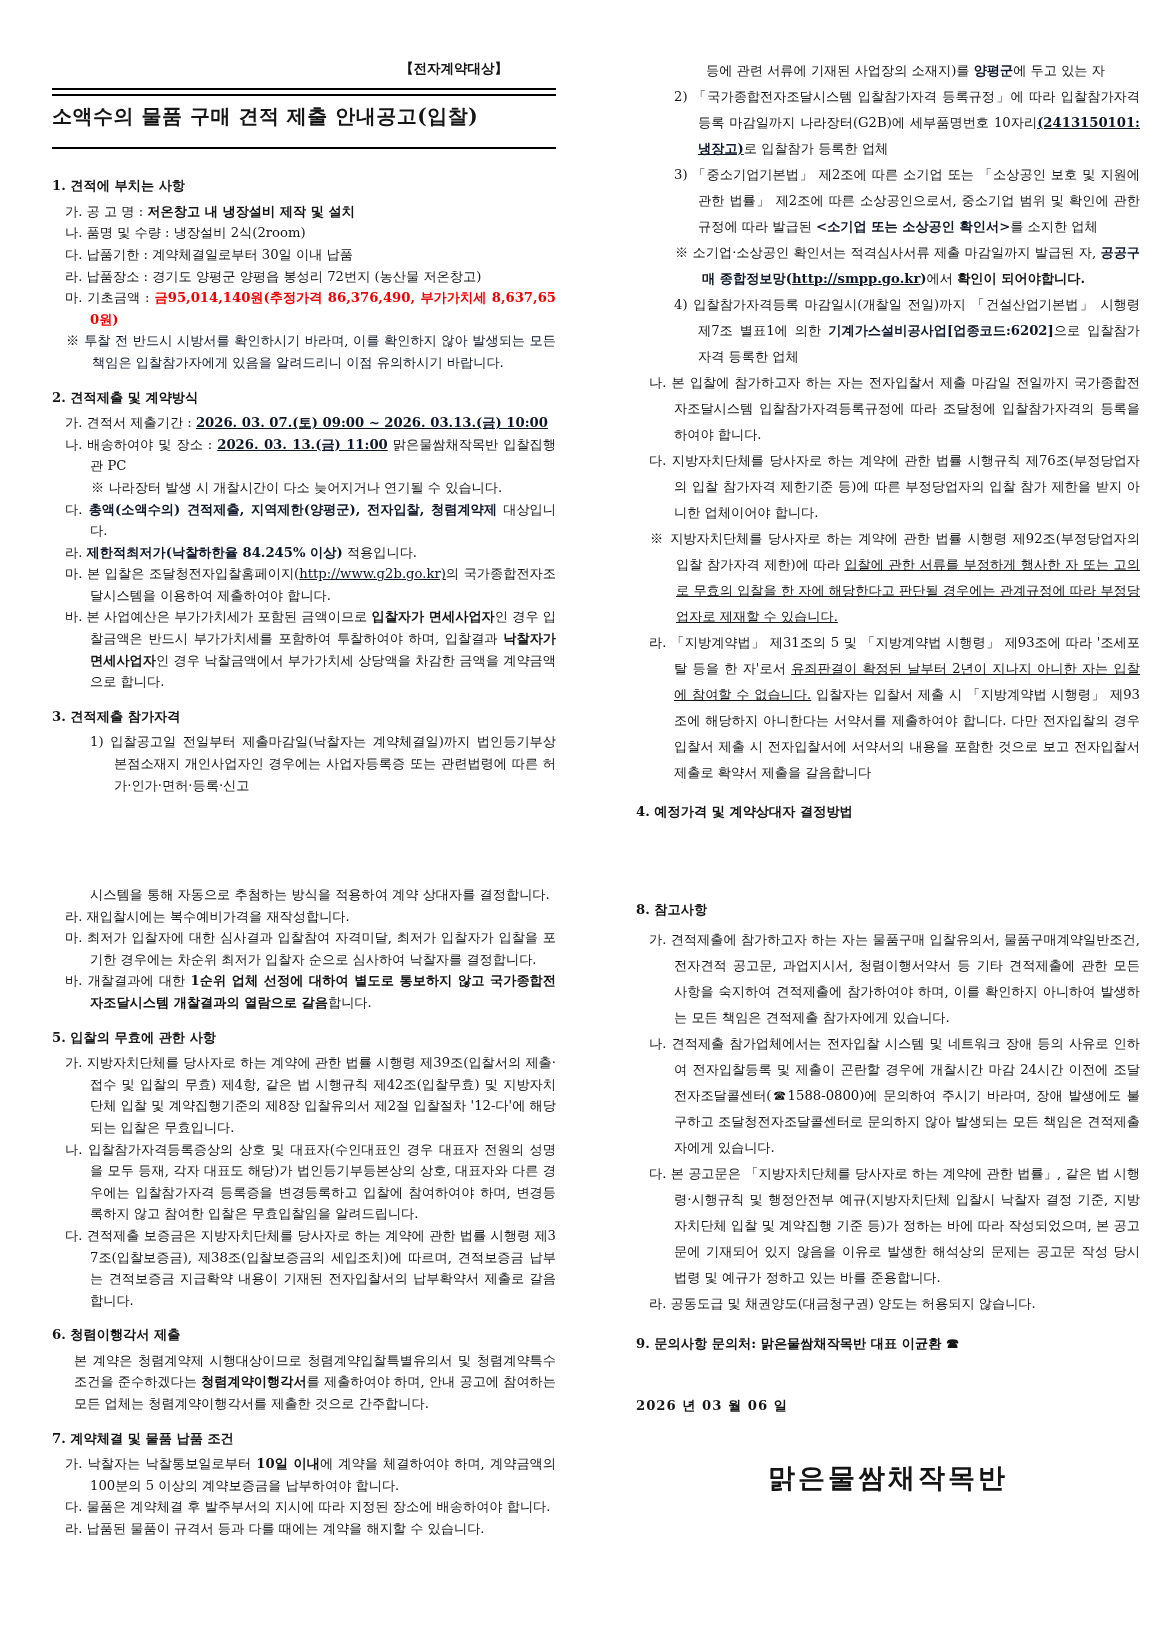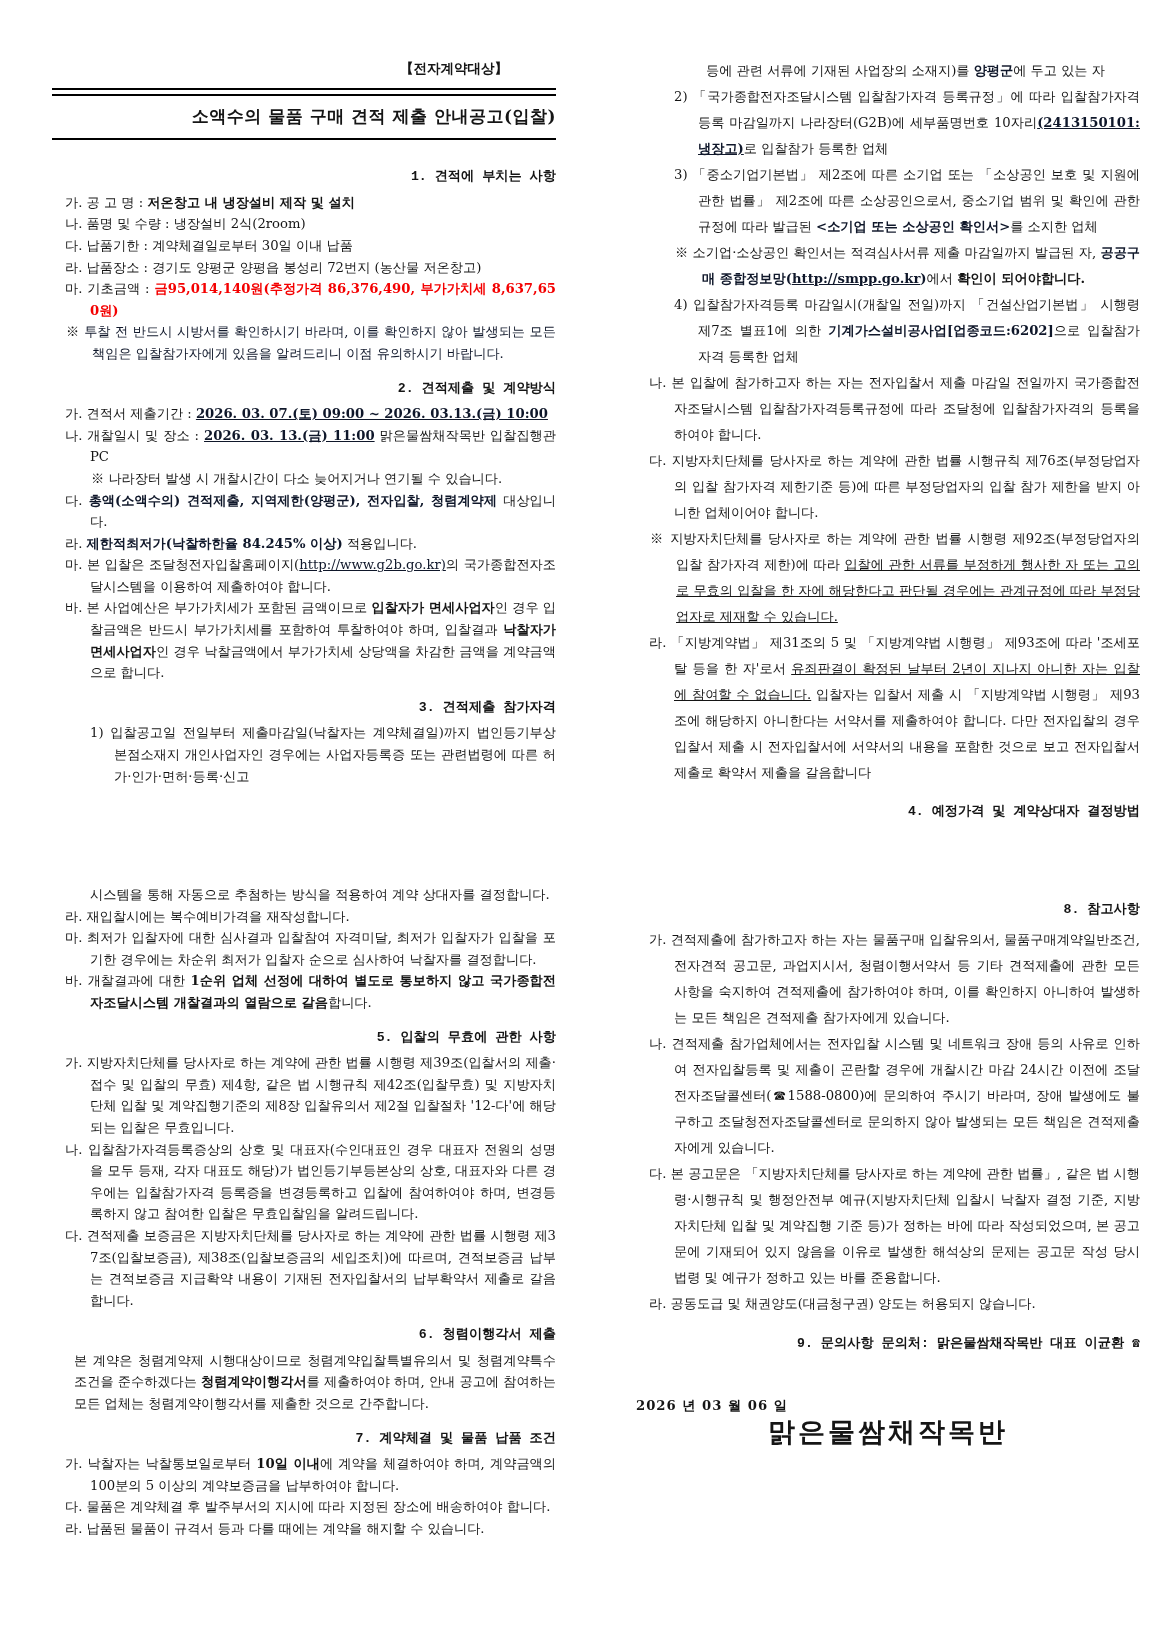--- a/index.html
+++ b/index.html
@@ -32,38 +32,37 @@
     font-size:13.5px;
     padding-right:48px;
     margin-bottom:8px;
   }
   .rule-double{
     border-top:2px solid #000;
     border-bottom:2px solid #000;
     height:4px;
   }
   .doc-title{
-    font-size:17px;
+    font-size:20px;
     font-weight:bold;
     letter-spacing:.5px;
-    text-align:right;
-    padding:10px 0 11px 0;
+    text-align:left;
+    padding:10px 0 20px 0;
   }
   .rule-single{
     border-top:2px solid #000;
     margin-bottom:26px;
   }
 
   
   .blk{margin:0;}
   .h{
     font-weight:bold;
     margin:13px 0 4px 0;
-    text-align:right;
-    font-family:Liberation Mono, monospace;
+    text-align:left;
   }
   .i1{padding-left:38px;text-indent:-25px;}
   .i2{padding-left:62px;text-indent:-24px;}
   .n1{padding-left:40px;text-indent:-26px;}
   .n2{padding-left:66px;text-indent:-27px;}
   .c1{padding-left:38px;}
   .c2{padding-left:70px;}
   .b6{padding-left:22px;}
   .gap-lg{margin-top:14px;}
 
@@ -71,20 +70,21 @@
     text-align:left;
     font-weight:bold;
     letter-spacing:1px;
     margin-top:36px;
   }
   .sign{
     text-align:center;
     font-size:27px;
     font-weight:bold;
     letter-spacing:3px;
+    margin-top:46px;
   }
 
   
   .b{font-weight:bold;}
   .red{color:#f40000;}
   .blue{color:#0f172a;}
   .u{text-decoration:underline;}
   .link{cursor:pointer;}
 </style>
 </head>
@@ -101,21 +101,21 @@
     </div>
   <div class="blk h"><span class="b">1. 견적에 부치는 사항</span></div>
       <div class="blk i1"><span>가. 공 고 명 : </span><span class="b">저온창고 내 냉장설비 제작 및 설치</span></div>
       <div class="blk i1"><span>나. 품명 및 수량 : 냉장설비 2식(2room)</span></div>
       <div class="blk i1"><span>다. 납품기한 : 계약체결일로부터 30일 이내 납품</span></div>
       <div class="blk i1"><span>라. 납품장소 : 경기도 양평군 양평읍 봉성리 72번지 (농산물 저온창고)</span></div>
       <div class="blk i1"><span>마. 기초금액 : </span><span class="b red">금95,014,140원(추정가격 86,376,490, 부가가치세 8,637,650원)</span></div>
       <div class="blk n1"><span>※ </span><span class="blue">투찰 전 반드시 시방서를 확인하시기 바라며, 이를 확인하지 않아 발생되는 모든 책임은 입찰참가자에게 있음을 알려드리니 이점 유의하시기 바랍니다.</span></div>
       <div class="blk h"><span class="b">2. 견적제출 및 계약방식</span></div>
       <div class="blk i1"><span>가. 견적서 제출기간 : </span><span class="b blue u">2026. 03. 07.(토) 09:00 ~ 2026. 03.13.(금) 10:00</span></div>
-      <div class="blk i1"><span>나. 개찰일시 및 장소 : </span><span class="b blue u">2026. 03. 13.(금) 11:00</span><span> 맑은물쌈채작목반 입찰집행관 PC</span></div>
+      <div class="blk i1"><span>나. 배송하여야 및 장소 : </span><span class="b blue u">2026. 03. 13.(금) 11:00</span><span> 맑은물쌈채작목반 입찰집행관 PC</span></div>
       <div class="blk n2"><span>※ 나라장터 발생 시 개찰시간이 다소 늦어지거나 연기될 수 있습니다.</span></div>
       <div class="blk i1"><span>다. </span><span class="b blue">총액(소액수의) 견적제출, 지역제한(양평군), 전자입찰, 청렴계약제</span><span> 대상입니다.</span></div>
       <div class="blk i1"><span>라. </span><span class="b blue">제한적최저가(낙찰하한율 84.245% 이상)</span><span> 적용입니다.</span></div>
       <div class="blk i1"><span>마. 본 입찰은 조달청전자입찰홈페이지(</span><span class="blue u link">http://www.g2b.go.kr)</span><span>의 국가종합전자조달시스템을 이용하여 제출하여야 합니다.</span></div>
       <div class="blk i1"><span>바. 본 사업예산은 부가가치세가 포함된 금액이므로 </span><span class="b">입찰자가 면세사업자</span><span>인 경우 입찰금액은 반드시 부가가치세를 포함하여 투찰하여야 하며, 입찰결과 </span><span class="b">낙찰자가 면세사업자</span><span>인 경우 낙찰금액에서 부가가치세 상당액을 차감한 금액을 계약금액으로 합니다.</span></div>
       <div class="blk h"><span class="b">3. 견적제출 참가자격</span></div>
       <div class="blk i2"><span>1) 입찰공고일 전일부터 제출마감일(낙찰자는 계약체결일)까지 법인등기부상 본점소재지 개인사업자인 경우에는 사업자등록증 또는 관련법령에 따른 허가·인가·면허·등록·신고</span></div>
     </div>
 
   <div class="page lh2">

